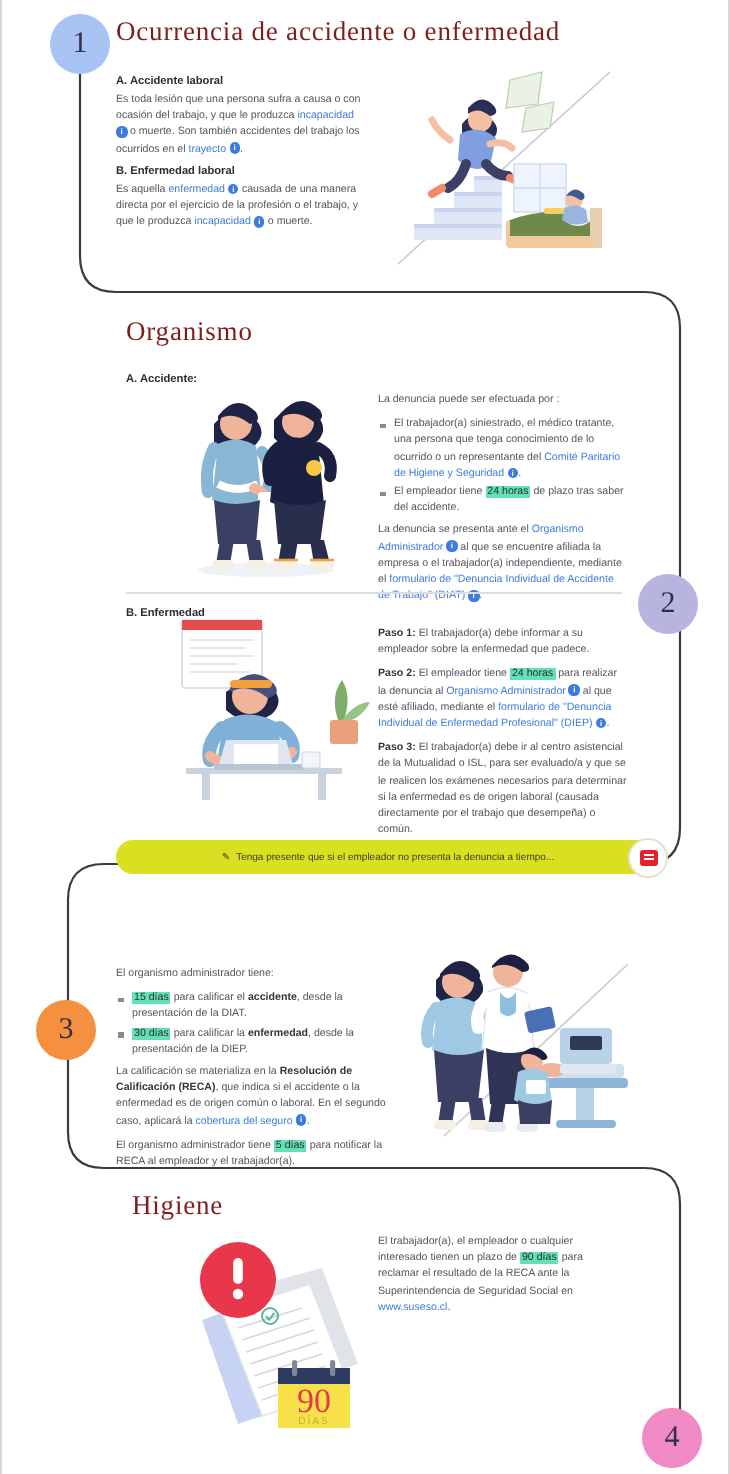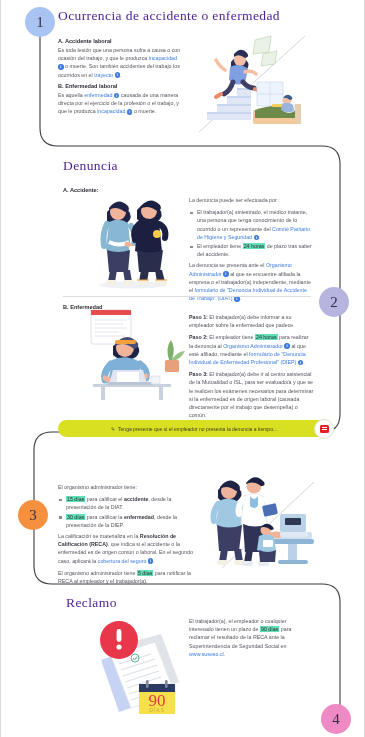--- a/index.html
+++ b/index.html
@@ -33,21 +33,21 @@
   }
   .badge.b1{left:24px;top:7px;background:#a9c4f2;}
   .badge.b2{left:318px;top:287px;background:#b7b5e0;}
   .badge.b3{left:17px;top:500px;background:#f5913e;}
   .badge.b4{left:320px;top:704px;background:#ef8ac4;}
 
   
   .sec{position:absolute;box-sizing:border-box;}
   .sec-title{
     font-family:"Liberation Serif", serif;
-    font-size:13.5px;color:#4c1d95;letter-spacing:.4px;
+    font-size:13.5px;color:#7f1d1d;letter-spacing:.4px;
     font-weight:400;
   }
   .sub{font-size:5.6px;font-weight:bold;color:#2b2b33;margin:0 0 2px 0;}
   p.body{font-size:5.3px;line-height:1.55;margin:0 0 4px 0;color:#55555f;}
   .lnk{color:#3d7be0;}
   .hl{background:#62e0b8;color:#2b2b33;padding:0 1px;}
   .bld{font-weight:bold;color:#35353f;}
   ul.bl{margin:0 0 3px 0;padding-left:8px;list-style:none;}
   ul.bl li{font-size:5.3px;line-height:1.55;color:#55555f;position:relative;margin-bottom:1px;}
   ul.bl li:before{content:"";position:absolute;left:-7px;top:3.5px;width:2.5px;height:2.5px;background:#8b8b96;}
@@ -155,21 +155,21 @@
       <ellipse cx="92" cy="74" rx="7" ry="5" fill="#eef2f7"></ellipse>
       <circle cx="90" cy="66" r="4.5" fill="#f4bfa5"></circle>
       <path d="M86,64 q4,-6 9,-1 q1,3 -2,3 q-4,-3 -7,-2z" fill="#3d5b8c"></path>
       <path d="M85,70 q6,-3 11,1 l1,6 q-7,3 -13,-1z" fill="#9ab5dd"></path>
       <rect x="98" y="70" width="6" height="20" fill="#e6cfae"></rect>
       <rect x="75" y="70" width="10" height="3" rx="1" fill="#f5d060"></rect>
     </g>
   </svg>
 
   <div class="sec" style="left:62px;top:158px;width:280px;">
-    <div class="sec-title">Denuncia</div>
+    <div class="sec-title">Organismo</div>
   </div>
 
   <div class="sub" style="position:absolute;left:62px;top:187px;">A. Accidente:</div>
 
   <div class="sec" style="left:188px;top:196px;width:125px;">
     <p class="body">La denuncia puede ser efectuada por :</p>
     <ul class="bl">
       <li><span>El trabajador(a) siniestrado, el médico tratante, una persona que tenga conocimiento de lo ocurrido o un representante del </span><span class="lnk">Comité Paritario de Higiene y Seguridad</span> <span class="info">i</span><span>.</span></li>
       <li><span>El empleador tiene </span><span class="hl">24 horas</span><span> de plazo tras saber del accidente.</span></li>
     </ul>
@@ -331,21 +331,21 @@
     <g>
       <circle cx="60" cy="60" r="5.5" fill="#f0b49a"></circle>
       <path d="M54,58 q7,-8 13,-1 q2,3 -2,3 q-6,-5 -11,-2z" fill="#1c2040"></path>
       <path d="M53,66 q8,-4 15,1 l2,14 q-10,4 -19,-1z" fill="#9fc9e3"></path>
       <rect x="57" y="70" width="10" height="7" rx="1" fill="#ffffff"></rect>
       <path d="M53,80 q9,4 17,0 l-1,12 l-15,0z" fill="#3a3f63"></path>
     </g>
   </svg>
 
   <div class="sec" style="left:65px;top:595px;width:280px;">
-    <div class="sec-title">Reclamo</div>
+    <div class="sec-title">Higiene</div>
   </div>
 
   <div class="sec" style="left:188px;top:617px;width:110px;">
     <p class="body"><span>El trabajador(a), el empleador o cualquier interesado tienen un plazo de </span><span class="hl">90 días</span><span> para reclamar el resultado de la RECA ante la Superintendencia de Seguridad Social en </span><span class="lnk">www.suseso.cl</span><span>.</span></p>
   </div>
 
   <svg class="illo" style="left:88px;top:608px;" width="110" height="108" viewBox="0 0 110 108">
 
     <polygon points="12,52 52,38 72,90 30,104" fill="#c6d3f2"></polygon>
 

